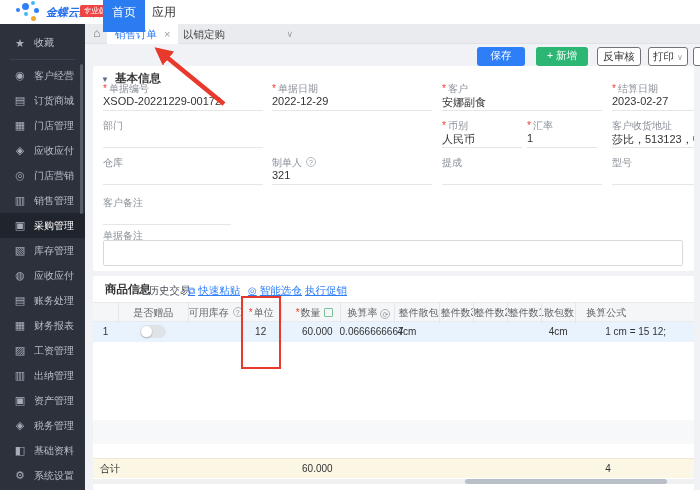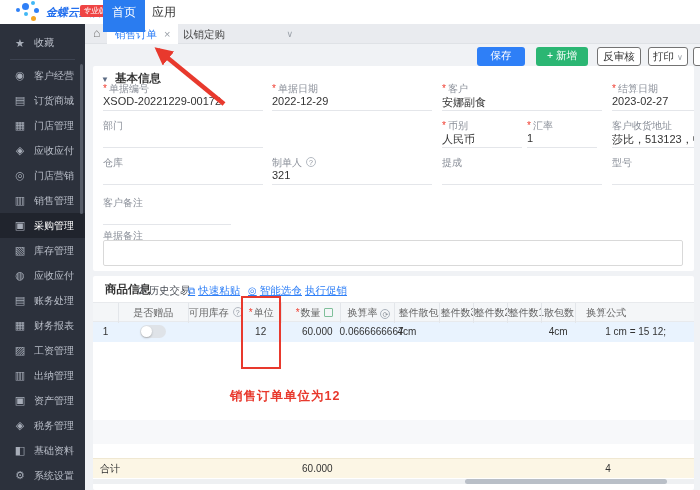--- a/index.html
+++ b/index.html
@@ -337,15 +337,14 @@
 
   <svg class="arrowsvg" width="700" height="490">
     <defs>
       <marker id="ah" markerWidth="4" markerHeight="4" refX="3" refY="2" orient="auto">
         <path d="M0,0 L4,2 L0,4 z" fill="#e8392d"></path>
       </marker>
     </defs>
     <line x1="224" y1="104" x2="158" y2="50" stroke="#e8392d" stroke-width="4.5" marker-end="url(#ah)"></line>
   </svg>
   <div class="redbox"></div>
-  <div class="rednote">销售订单单位为12</div>
 
 </div>
 
 </body></html>

